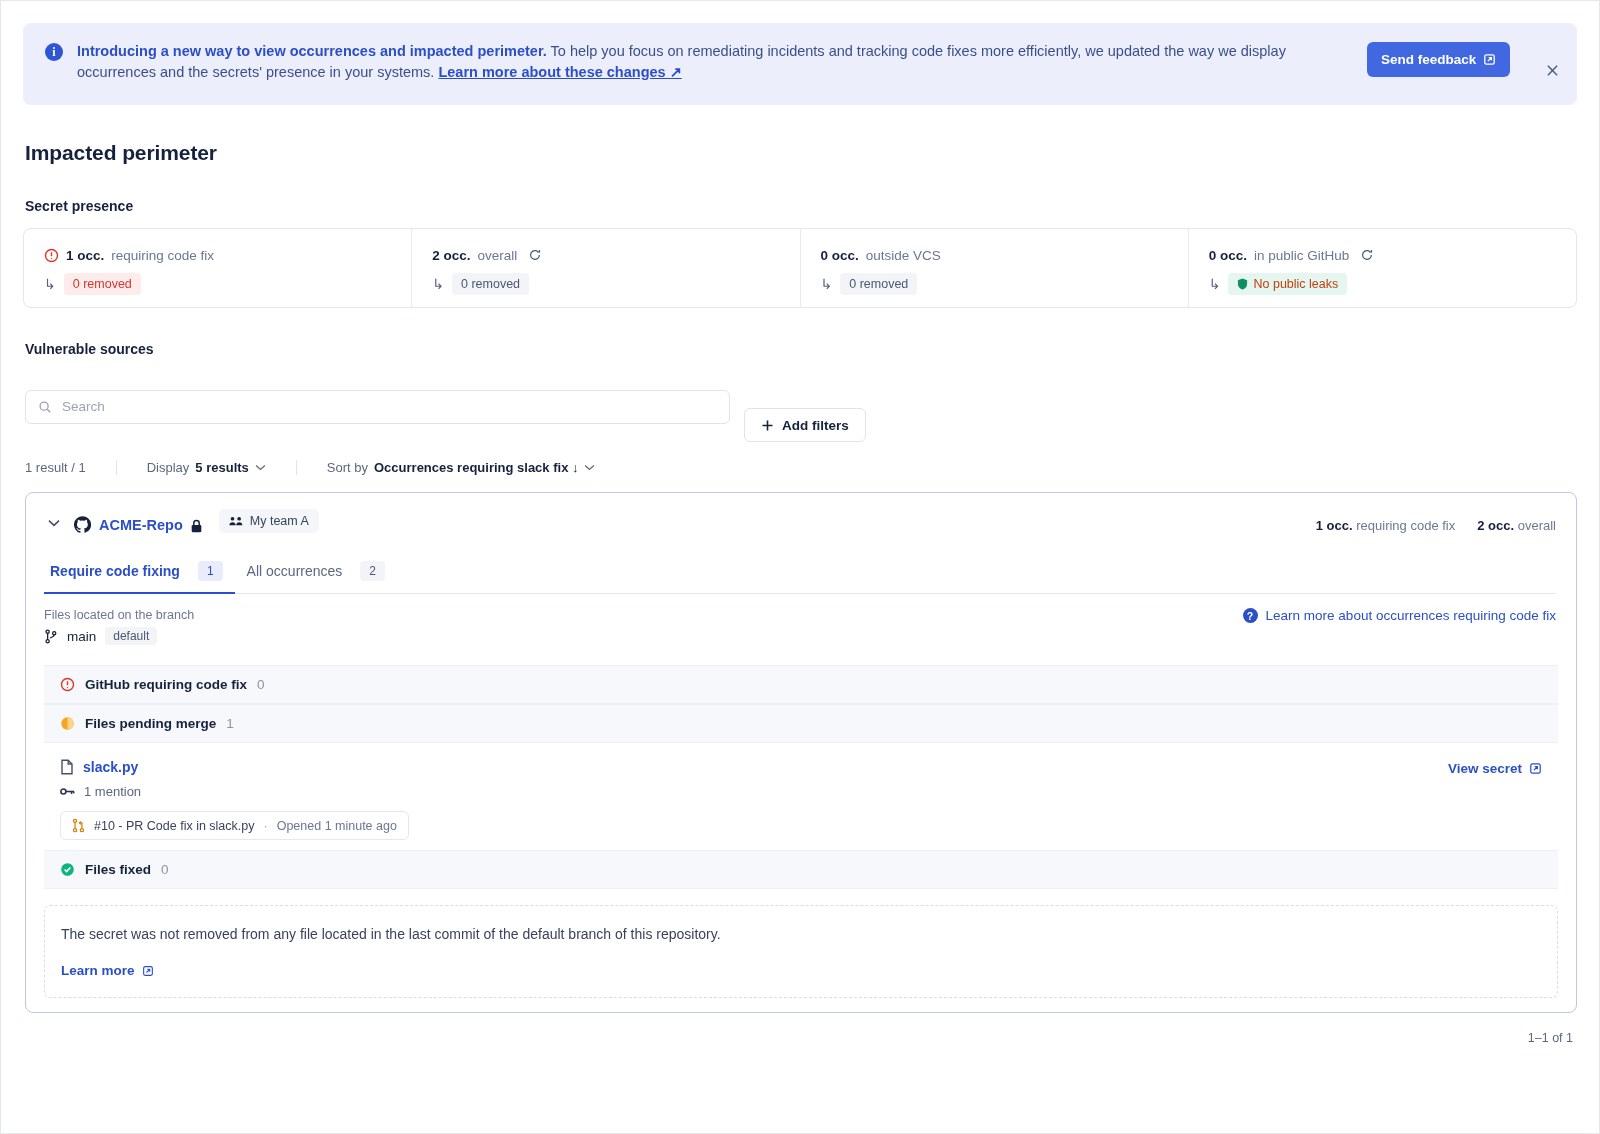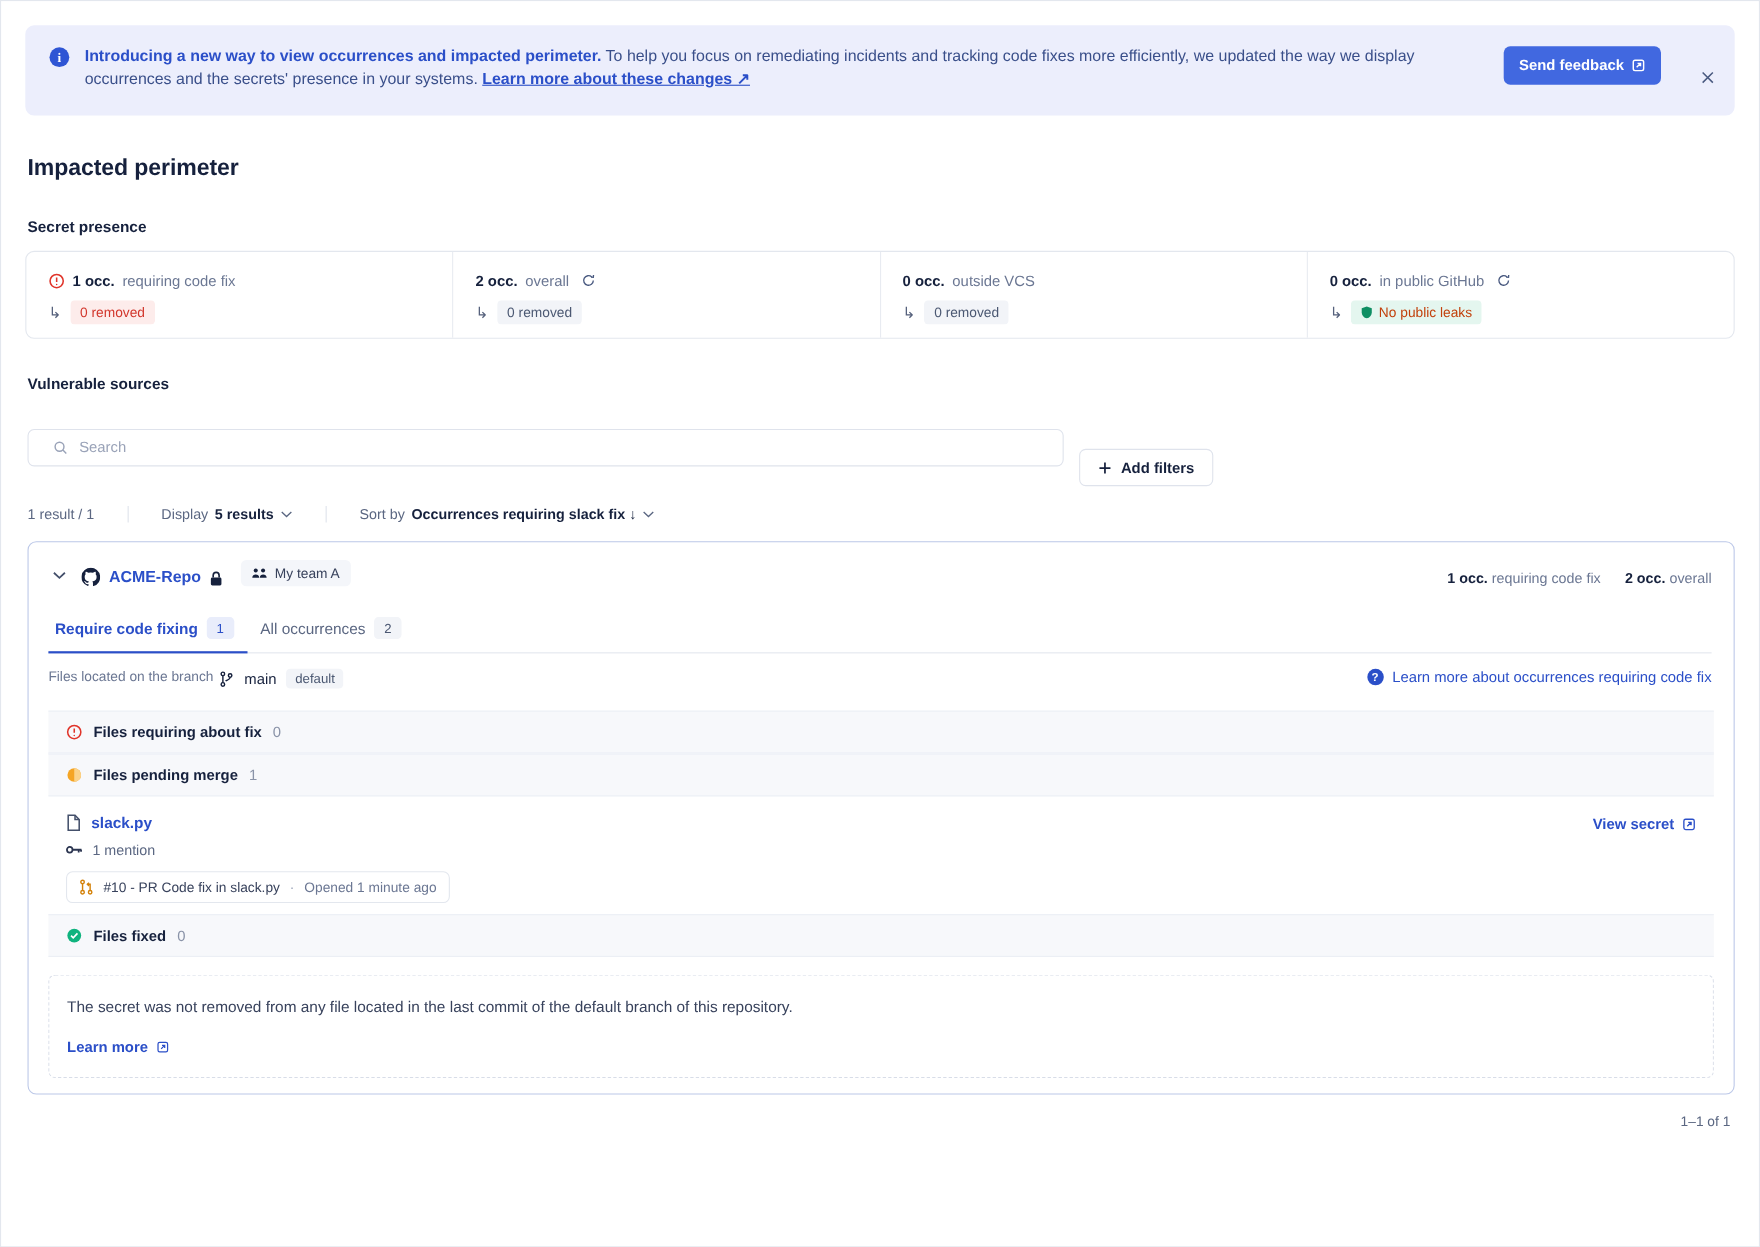--- a/index.html
+++ b/index.html
@@ -135,25 +135,25 @@
     background: #f2f4f8;
     color: #4b5872;
     border: 1px solid transparent;
   }
   .pill.danger { background: #fdeceb; color: #d2362c; }
   .pill.success { background: #e4f6ef; color: #c2410c; justify-content: flex-end; }
 
   
   .toolbar { display: flex; align-items: center; gap: 14px; margin: 0 0 0 2px; }
   .search-box {
-    width: 942px; height: 34px;
+    width: 705px; height: 34px;
     border: 1px solid #dfe3ec;
     border-radius: 6px;
     display: flex; align-items: center;
-    padding: 0 22px;
+    padding: 0 12px;
     background: #fff;
   }
   .search-box input {
     border: none; outline: none;
     font-size: 13.5px;
     color: #16213d;
     margin-left: 10px;
     width: 100%;
     background: transparent;
     font-family: "Liberation Sans", sans-serif;
@@ -228,21 +228,21 @@
   .repo-header-right b { color: #16213d; font-weight: 700; }
 
   
   .tabs {
     display: flex; align-items: flex-end;
     border-bottom: 1px solid #e3e7ee;
     margin: 4px 20px 0 18px;
     gap: 6px;
   }
   .tab {
-    display: flex; align-items: center; gap: 8px;
+    display: flex; align-items: center; gap: 18px;
     padding: 10px 12px 11px 6px;
     font-size: 14px;
     color: #5b6782;
     cursor: pointer;
     border-bottom: 2px solid transparent;
     margin-bottom: -1px;
   }
   .tab.active { color: #2b4fc8; font-weight: 700; border-bottom-color: #2b4fc8; }
   .tab-count {
     font-size: 12px;
@@ -251,21 +251,21 @@
     background: #f2f4f8;
     color: #4b5872;
     font-weight: 400;
   }
   .tab.active .tab-count { background: #e9edfb; color: #2b4fc8; }
 
   .branch-row {
     display: flex; align-items: flex-start;
     padding: 14px 20px 0 18px;
   }
-  .branch-left { display: flex; flex-direction: row; gap: 5px; }
+  .branch-left { display: flex; flex-direction: column; gap: 5px; }
   .branch-caption { font-size: 12.5px; color: #6b7793; }
   .branch-name-row { display: flex; align-items: center; gap: 9px; font-size: 13.5px; color: #16213d; }
   .branch-default {
     background: #f2f4f8; border-radius: 4px;
     padding: 2px 8px; font-size: 12px; color: #4b5872;
   }
   .learn-link {
     margin-left: auto;
     display: flex; align-items: center; gap: 8px;
     color: #2b4fc8; font-size: 13.5px; cursor: pointer;
@@ -572,21 +572,21 @@
     <div class="groups">
 
       <div class="group-head">
         <span>
           <svg width="15" height="15" viewBox="0 0 16 16" fill="none" stroke="#e0342a" stroke-width="1.5">
             <circle cx="8" cy="8" r="6.4"></circle>
               <path d="M8 4.6 v4.2"></path>
               <circle cx="8" cy="11.3" r="0.75" fill="#e0342a" stroke="none"></circle>
           </svg>
         </span>
-        <span>Files requiring about fix</span>
+        <span>GitHub requiring code fix</span>
         <span class="count">0</span>
       </div>
 
 
       <div class="group-head">
         <span>
           <svg width="15" height="15" viewBox="0 0 16 16">
             <circle cx="8" cy="8" r="6.6" fill="#f5a524"></circle>
             <path d="M8 1.4 A6.6 6.6 0 0 1 8 14.6 Z" fill="#fbd38a"></path>
           </svg>

